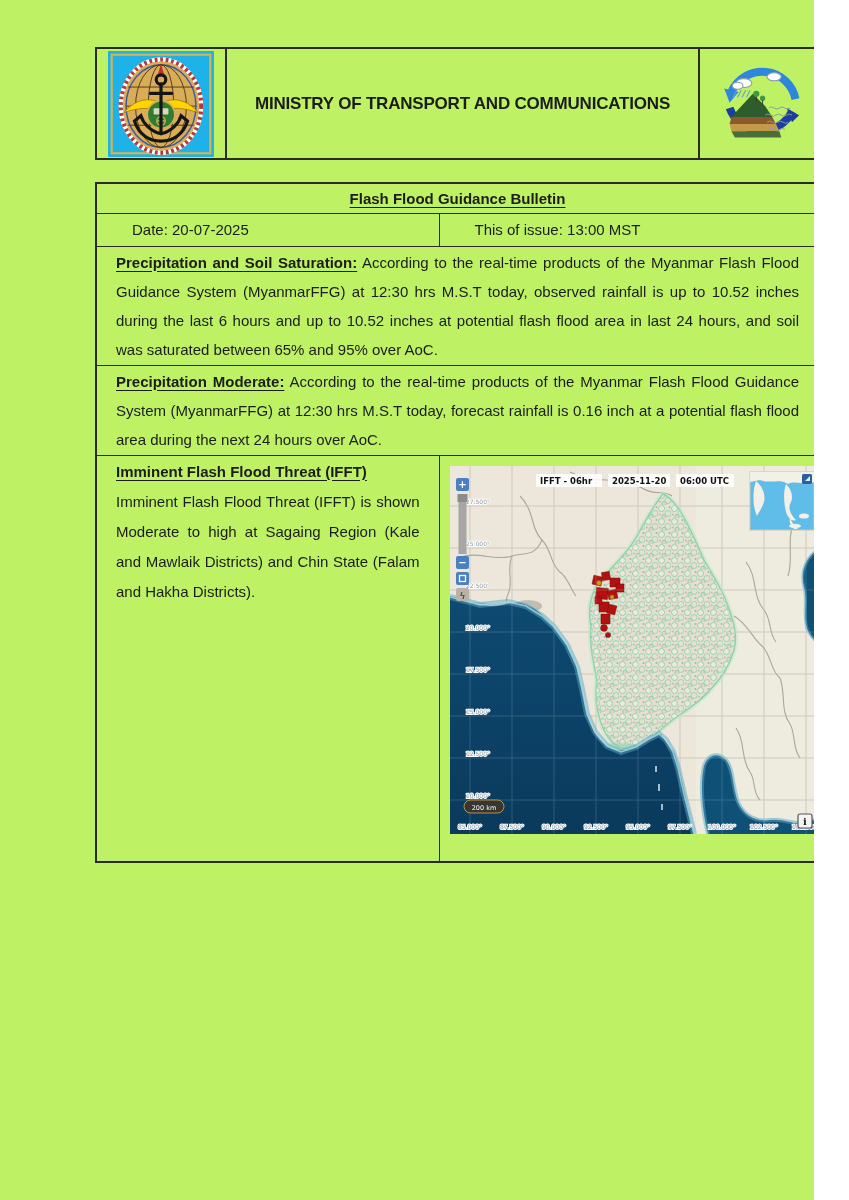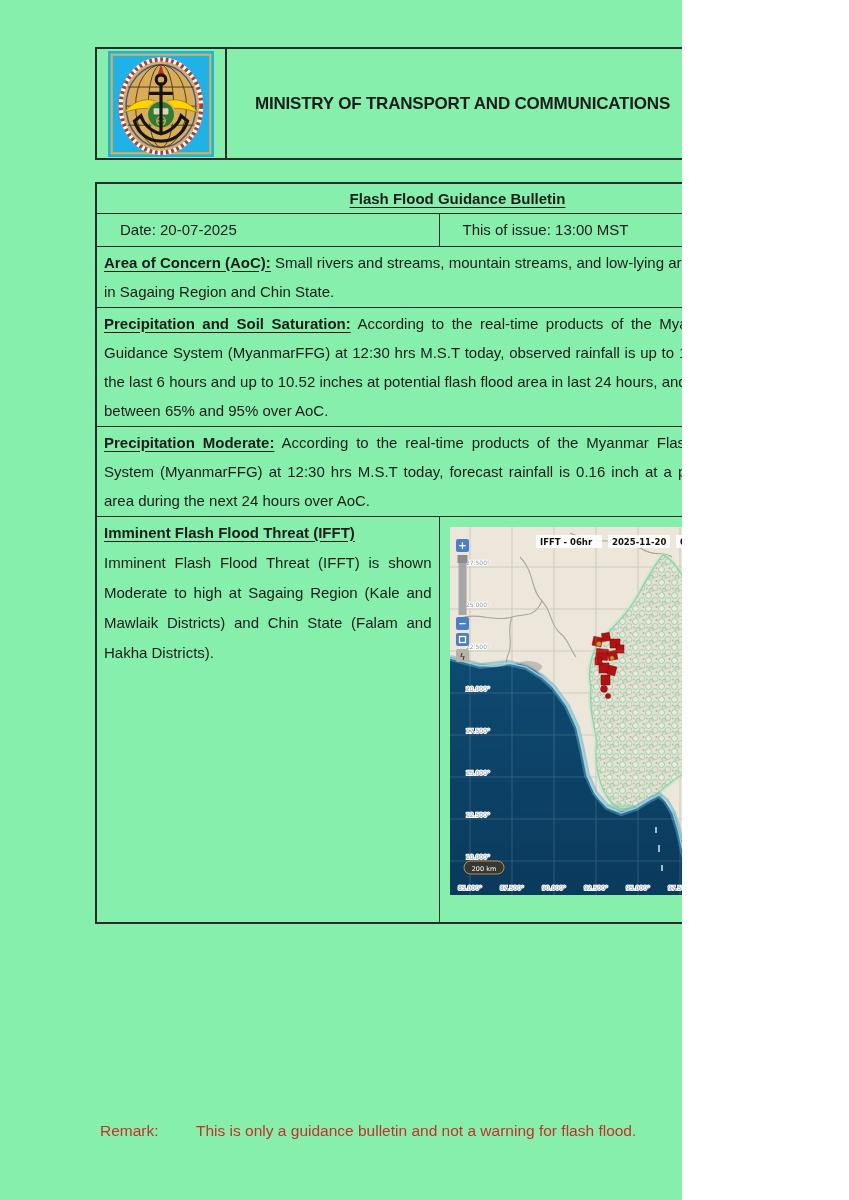--- a/index.html
+++ b/index.html
@@ -1,31 +1,31 @@
 <!DOCTYPE html>
 <html><head>
 <meta charset="utf-8">
 <style>
   html,body{margin:0;padding:0;background:#ffffff;}
   body{width:849px;height:1200px;font-family:"Liberation Sans","DejaVu Sans",sans-serif;color:#1c1c1c;}
-  .page{position:relative;width:682px;height:1200px;overflow:hidden;background:#86efac;}
+  .page{position:relative;width:814px;height:1200px;overflow:hidden;background:#bef264;}
 
   
   .header-table{position:absolute;left:95px;top:47px;width:725px;height:113px;
     border:2px solid #2b2b2b;box-sizing:border-box;display:flex;}
   .hcell{box-sizing:border-box;display:flex;align-items:center;justify-content:center;}
   .hcell-logo-left{width:130px;border-right:2px solid #2b2b2b;}
   .hcell-titles{flex:1;flex-direction:column;}
   .hcell-logo-right{width:120px;border-left:2px solid #2b2b2b;}
   .htitle{font-weight:bold;font-size:17px;line-height:29px;letter-spacing:-0.2px;white-space:nowrap;}
 
   
   .main-table{position:absolute;left:95px;top:182px;width:725px;border-collapse:collapse;
     table-layout:fixed;border:2px solid #2b2b2b;}
-  .main-table td{border:1.6px solid #2b2b2b;padding:1px 7px;font-size:15px;
+  .main-table td{border:1.6px solid #2b2b2b;padding:1px 19px;font-size:15px;
     vertical-align:top;box-sizing:border-box;}
   .title-cell{text-align:center;font-weight:bold;height:30px;vertical-align:middle !important;}
   .title-cell span{text-decoration:underline;text-underline-offset:3px;}
   .kv-cell{height:33px;vertical-align:middle !important;}
   .para{text-align:justify;line-height:29px;}
   .lbl{font-weight:bold;text-decoration:underline;text-underline-offset:3px;}
   .b{font-weight:normal;margin-left:16px;}
   .ifft-cell{line-height:30px;text-align:justify;margin-left:38px;}
   .ifft-head{font-weight:bold;text-decoration:underline;text-underline-offset:3px;}
   .map-cell{padding:0 !important;}
@@ -120,23 +120,20 @@
       </colgroup>
     <tbody>
         <tr>
       <td colspan="2" class="title-cell">
         <span>Flash Flood Guidance Bulletin</span>
       </td>
     </tr>
     <tr>
       <td class="kv-cell"><span class="b">Date</span><span>: 20-07-2025</span></td>
       <td class="kv-cell"><span class="b">This of issue:</span><span> 13:00 MST</span></td>
-    </tr>
-    <tr>
-      <td colspan="2" class="para"><span class="lbl">Area of Concern (AoC):</span><span>  Small rivers and streams, mountain streams, and low-lying areas of some places in Sagaing Region and Chin State.</span></td>
     </tr>
     <tr>
       <td colspan="2" class="para"><span class="lbl">Precipitation and Soil Saturation:</span><span> According to the real-time products of the Myanmar Flash Flood Guidance System (MyanmarFFG) at 12:30 hrs M.S.T today, observed rainfall is up to 10.52 inches during the last 6 hours and up to 10.52 inches at potential flash flood area in last 24 hours, and soil was saturated between 65% and 95% over AoC.</span></td>
     </tr>
     <tr>
       <td colspan="2" class="para"><span class="lbl">Precipitation Moderate:</span><span> According to the real-time products of the Myanmar Flash Flood Guidance System (MyanmarFFG) at 12:30 hrs M.S.T today, forecast rainfall is 0.16 inch at a potential flash flood area during the next 24 hours over AoC.</span></td>
     </tr>
     <tr>
       <td class="ifft-cell">
         <div class="ifft-head">Imminent Flash Flood Threat (IFFT)</div>
@@ -335,18 +332,14 @@
             <rect x="348" y="348" width="14" height="14" rx="2" fill="#f4f4f4" stroke="#555555" stroke-width="1.2"></rect>
             <text x="355" y="359" text-anchor="middle" font-size="10" font-weight="bold" fill="#222222" font-family="'DejaVu Serif',serif">i</text>
           </g>
         </svg>
         </div>
       </td>
     </tr>
   </tbody>
     </table>
 
-  <div class="remark">
-    <div class="remark-label">Remark:</div>
-    <div>This is only a guidance bulletin and not a warning for flash flood.</div>
-  </div>
 
 </div>
 
 </body></html>

